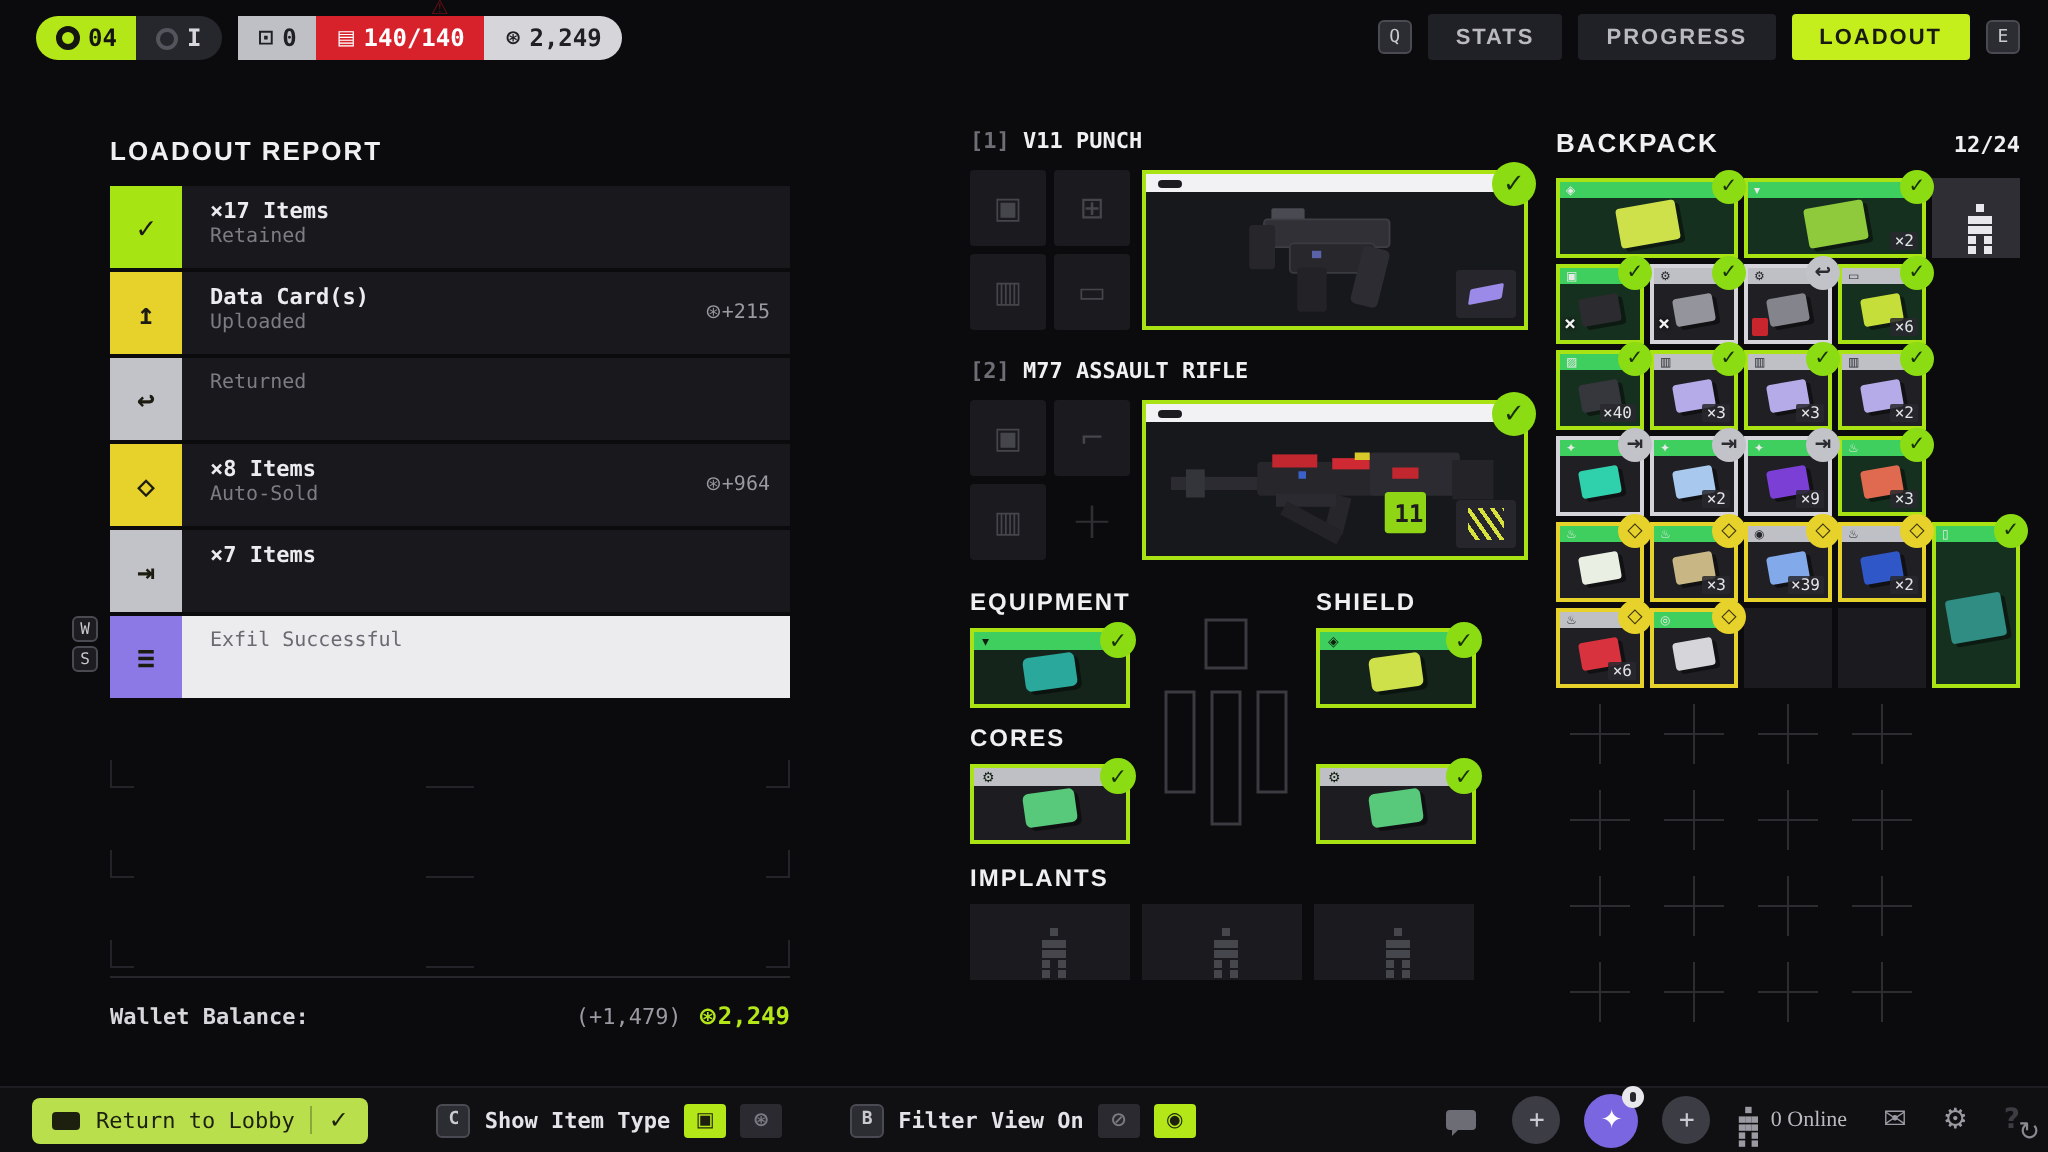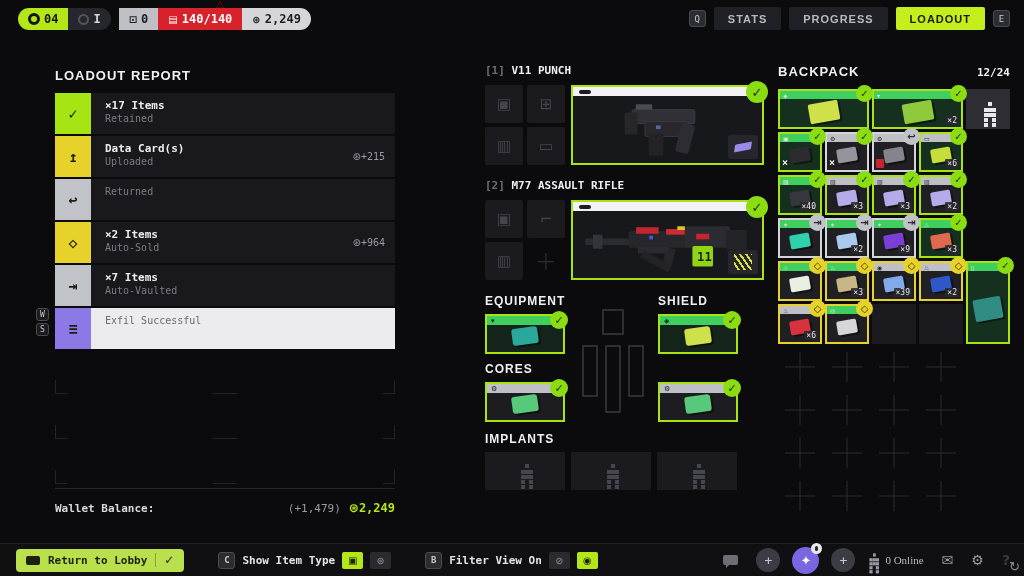--- a/index.html
+++ b/index.html
@@ -125,21 +125,21 @@
   .tile-empty { background:#1b1b1f; }
   .plus-cell { position:relative; }
   .plus-cell::before, .plus-cell::after { content:""; position:absolute; background:#2c2c31; }
   .plus-cell::before { left:50%; top:50%; width:30px; height:1px; transform:translate(-50%,-50%); }
   .plus-cell::after { left:50%; top:50%; width:1px; height:30px; transform:translate(-50%,-50%); }
 
   
   .bottombar { position:absolute; left:0; right:0; bottom:0; height:33px; background:#101013; border-top:1px solid #1d1d22;
                display:flex; align-items:center; font-size:11px; }
   .rtl-btn { display:flex; align-items:center; gap:8px; margin-left:16px; background:#b9e04c; color:#1d200e;
-             height:23px; padding:0 10px; border-radius:4px; font-weight:bold;justify-content:space-between; }
+             height:23px; padding:0 10px; border-radius:4px; font-weight:normal;justify-content:space-between; }
   .rtl-kbd { width:14px; height:9px; background:#1d200e; border-radius:2px; }
   .rtl-check { border-left:1px solid rgba(0,0,0,.25); padding-left:8px; font-size:12px; }
   .bb-group { display:flex; align-items:center; gap:7px; margin-left:34px; color:#e4e4e8; font-weight:bold; }
   .tgl { width:21px; height:17px; border-radius:2px; display:flex; align-items:center; justify-content:center; font-size:10px; }
   .tgl-on { background:#b4e718; color:#1d200e; } .tgl-off { background:#2a2a30; color:#7a7a82; }
   .bb-right { margin-left:auto; display:flex; align-items:center; gap:18px; padding-right:14px; color:#9a9aa2; }
   .chat-bubble { width:15px; height:10px; background:#6d6d75; border-radius:2px; position:relative; }
   .chat-bubble::after { content:""; position:absolute; left:3px; bottom:-3px; border:3px solid transparent; border-top-color:#6d6d75; border-left-color:#6d6d75; }
   .plus-circle { width:24px; height:24px; border-radius:50%; background:#3c3c44; color:#c9c9cf; font-size:13px;
                  display:flex; align-items:center; justify-content:center; }
@@ -215,30 +215,29 @@
         <div class="report-row">
     <div class="row-icon i-gray">↩</div>
     <div class="row-text">
       <div class="row-sub">Returned</div>
     </div>
 
   </div>
         <div class="report-row">
     <div class="row-icon i-yellow">◇</div>
     <div class="row-text">
-      <div class="row-title">×2 Items</div>
+      <div class="row-title">×8 Items</div>
       <div class="row-sub">Auto-Sold</div>
     </div>
     <div class="row-amt"><span class="sym">⊛</span>+964</div>
   </div>
         <div class="report-row">
     <div class="row-icon i-gray">⇥</div>
     <div class="row-text">
       <div class="row-title">×7 Items</div>
-      <div class="row-sub">Auto-Vaulted</div>
     </div>
 
   </div>
         <div class="report-row selected">
           <div class="ws-keys">
             <span class="keycap">W</span>
             <span class="keycap">S</span>
           </div>
     <div class="row-icon i-purple">≡</div>
     <div class="row-text">

